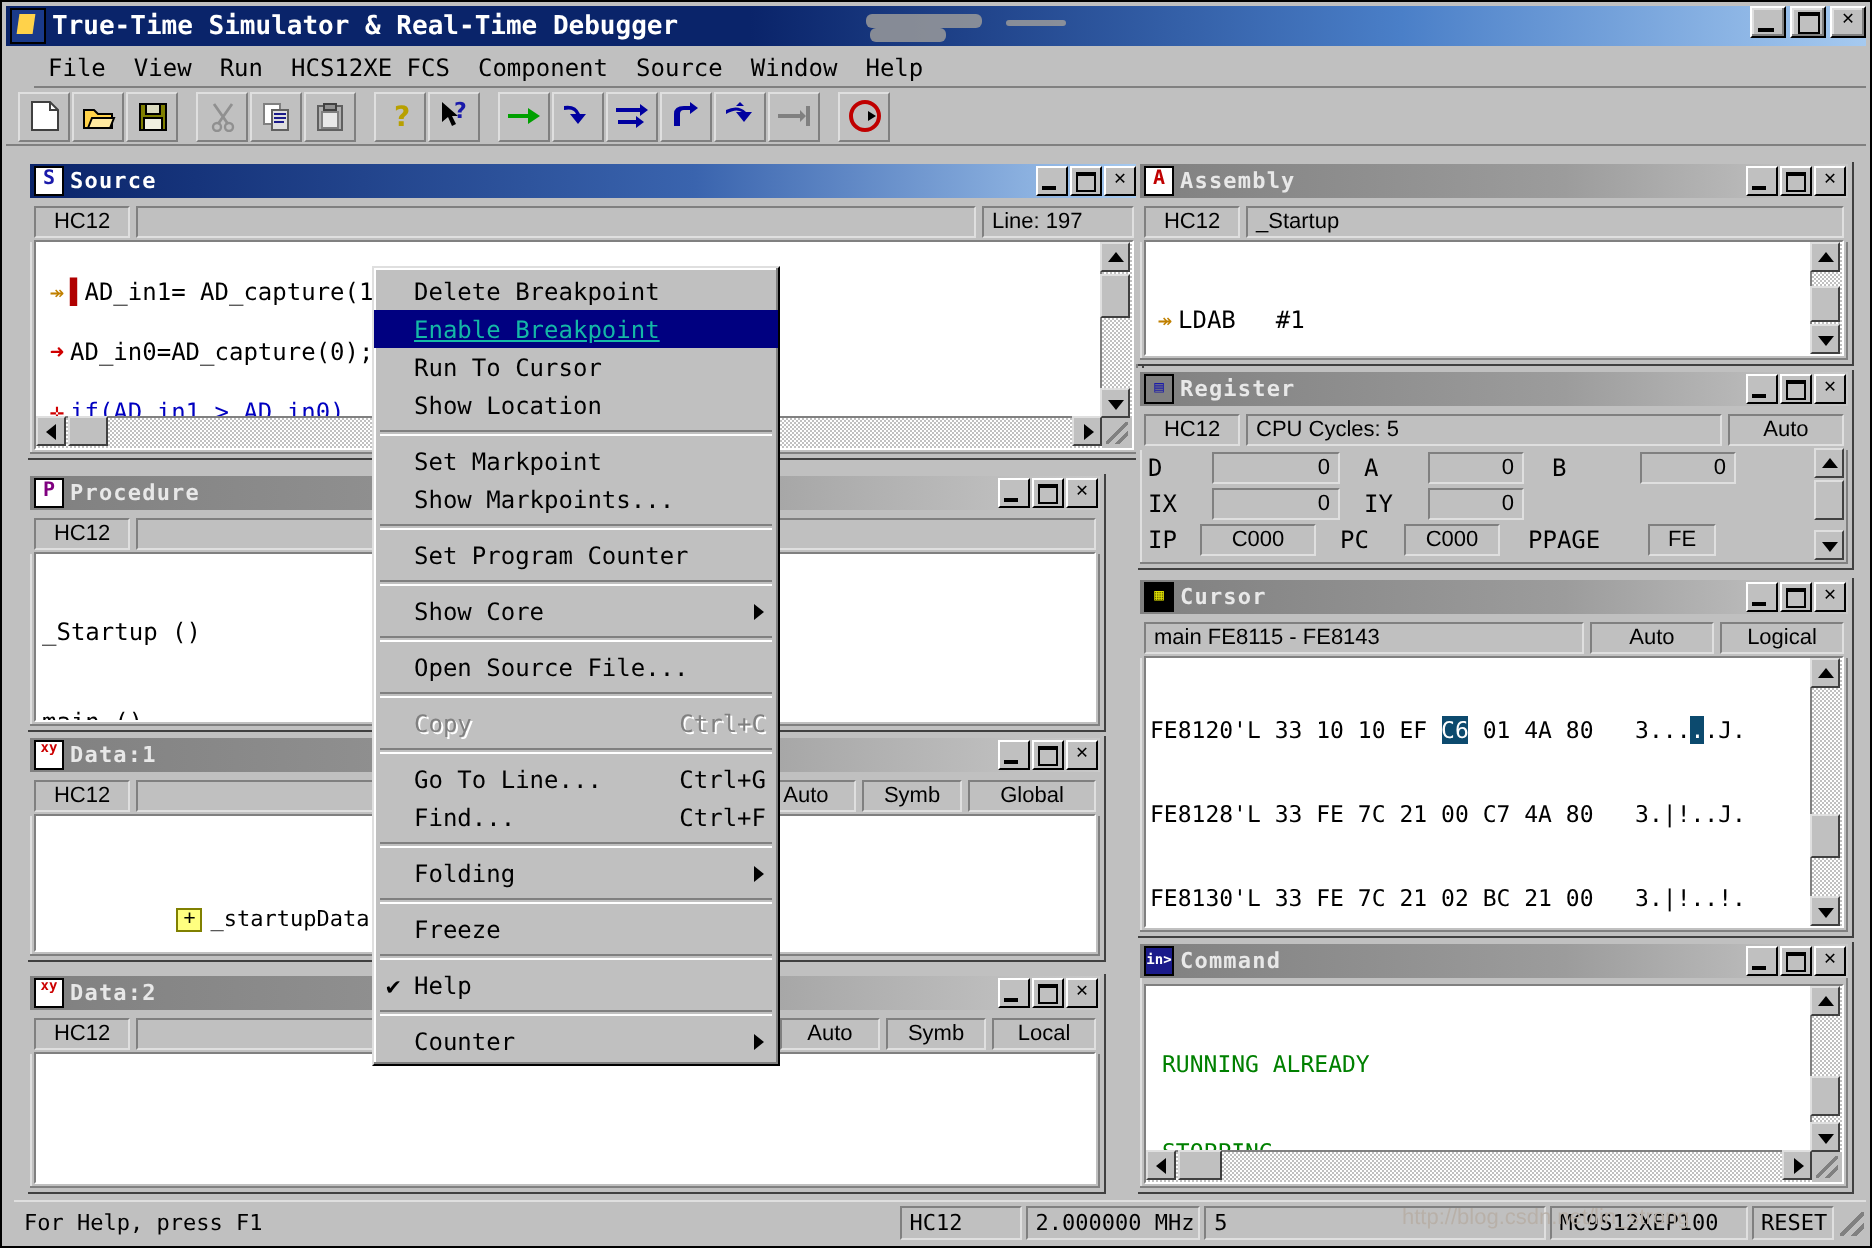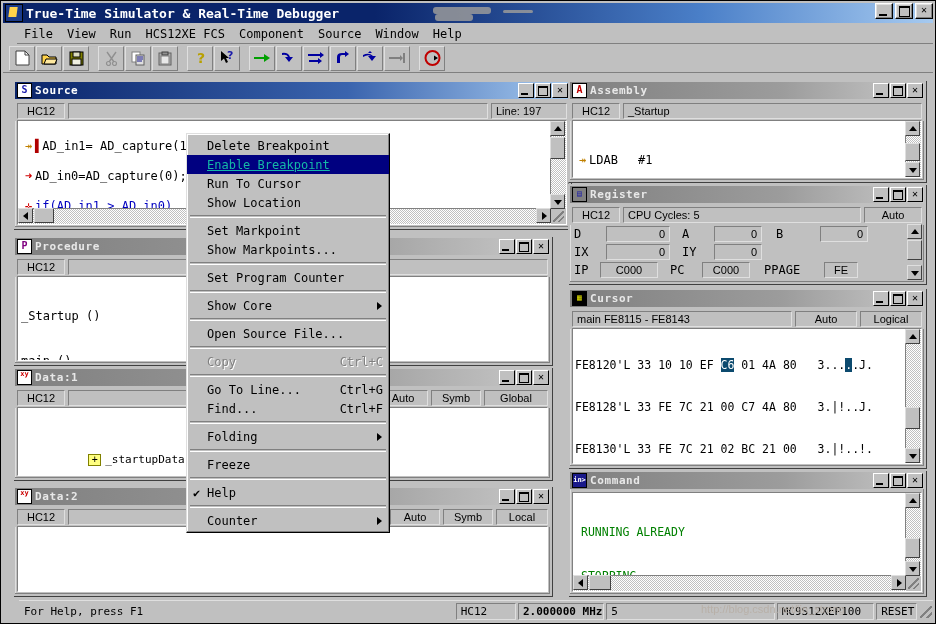--- a/index.html
+++ b/index.html
@@ -214,21 +214,21 @@
   .ctxitem .arw {
     position: absolute; right: 7px; top: 50%; width: 0; height: 0;
     border-style: solid; border-width: 4px 0 4px 5px;
     border-color: transparent transparent transparent #000;
     transform: translateY(-50%);
   }
   .ctxsep { height: 1px; margin: 3px 3px; border-top: 1px solid #808080; border-bottom: 1px solid #fff; }
 
   
   .statusbar {
-    position: absolute; left: 18px; right: 2px; bottom: 2px; height: 20px;
+    position: absolute; left: 6px; right: 2px; bottom: 2px; height: 20px;
     background: #c0c0c0; display: flex; align-items: center; gap: 2px;
     border-top: 1px solid #dfdfdf;
   }
   .sbcell {
     height: 17px; line-height: 16px;
     border: 1px solid; border-color: #808080 #dfdfdf #dfdfdf #808080;
     font-family: "DejaVu Sans Mono", monospace; font-size: 11px; color: #000;
     padding: 0 4px; white-space: nowrap; box-sizing: border-box; overflow:hidden;
   }
   .sb-grip { margin-left:auto; width:15px; height:15px; position:relative; }
@@ -741,21 +741,21 @@
     <div class="ctxitem">
         <span class="chk"></span>
         <span class="lbl">Counter</span>
         <span class="arw"></span>
       </div>
   </div>
 
   <div class="statusbar">
     <div class="sbcell" style="width:466px; border-color:transparent;">For Help, press F1</div>
     <div class="sbcell" style="width:64px;">HC12</div>
-    <div class="sbcell" style="width:92px;font-weight:bold;">2.000000 MHz</div>
+    <div class="sbcell" style="width:92px;">2.000000 MHz</div>
     <div class="sbcell" style="width:180px;">5</div>
     <div class="sbcell" style="width:104px;">MC9S12XEP100</div>
     <div class="sbcell" style="flex:1 1 auto;">RESET</div>
     <div class="sb-grip"></div>
   </div>
   <div class="watermark" style="left:700px; top:602px;">http://blog.csdn.net/lin_strong</div>
 
 </div>
 
 </body></html>

